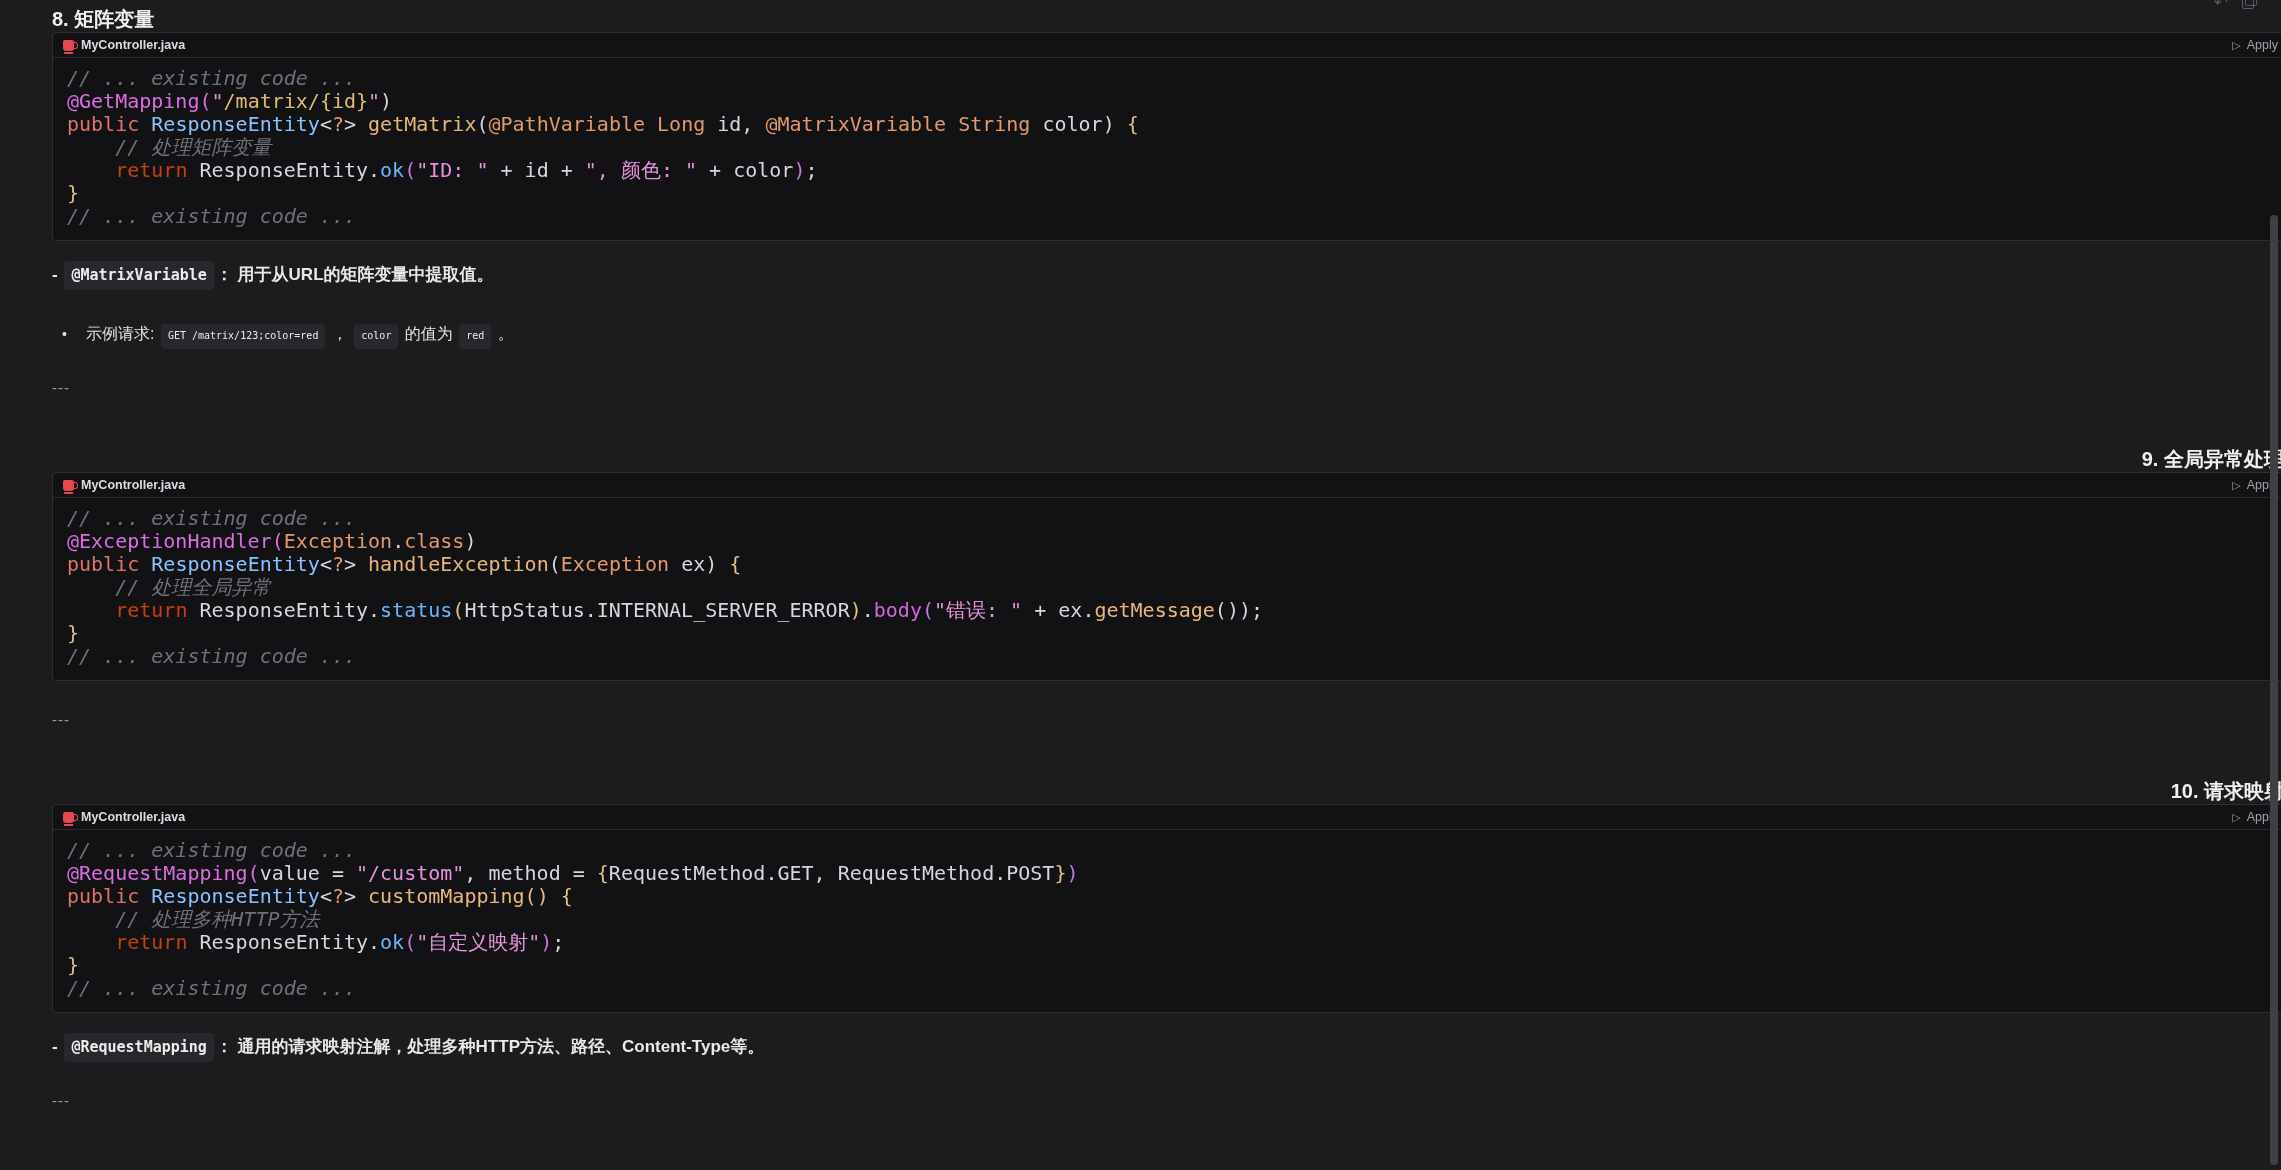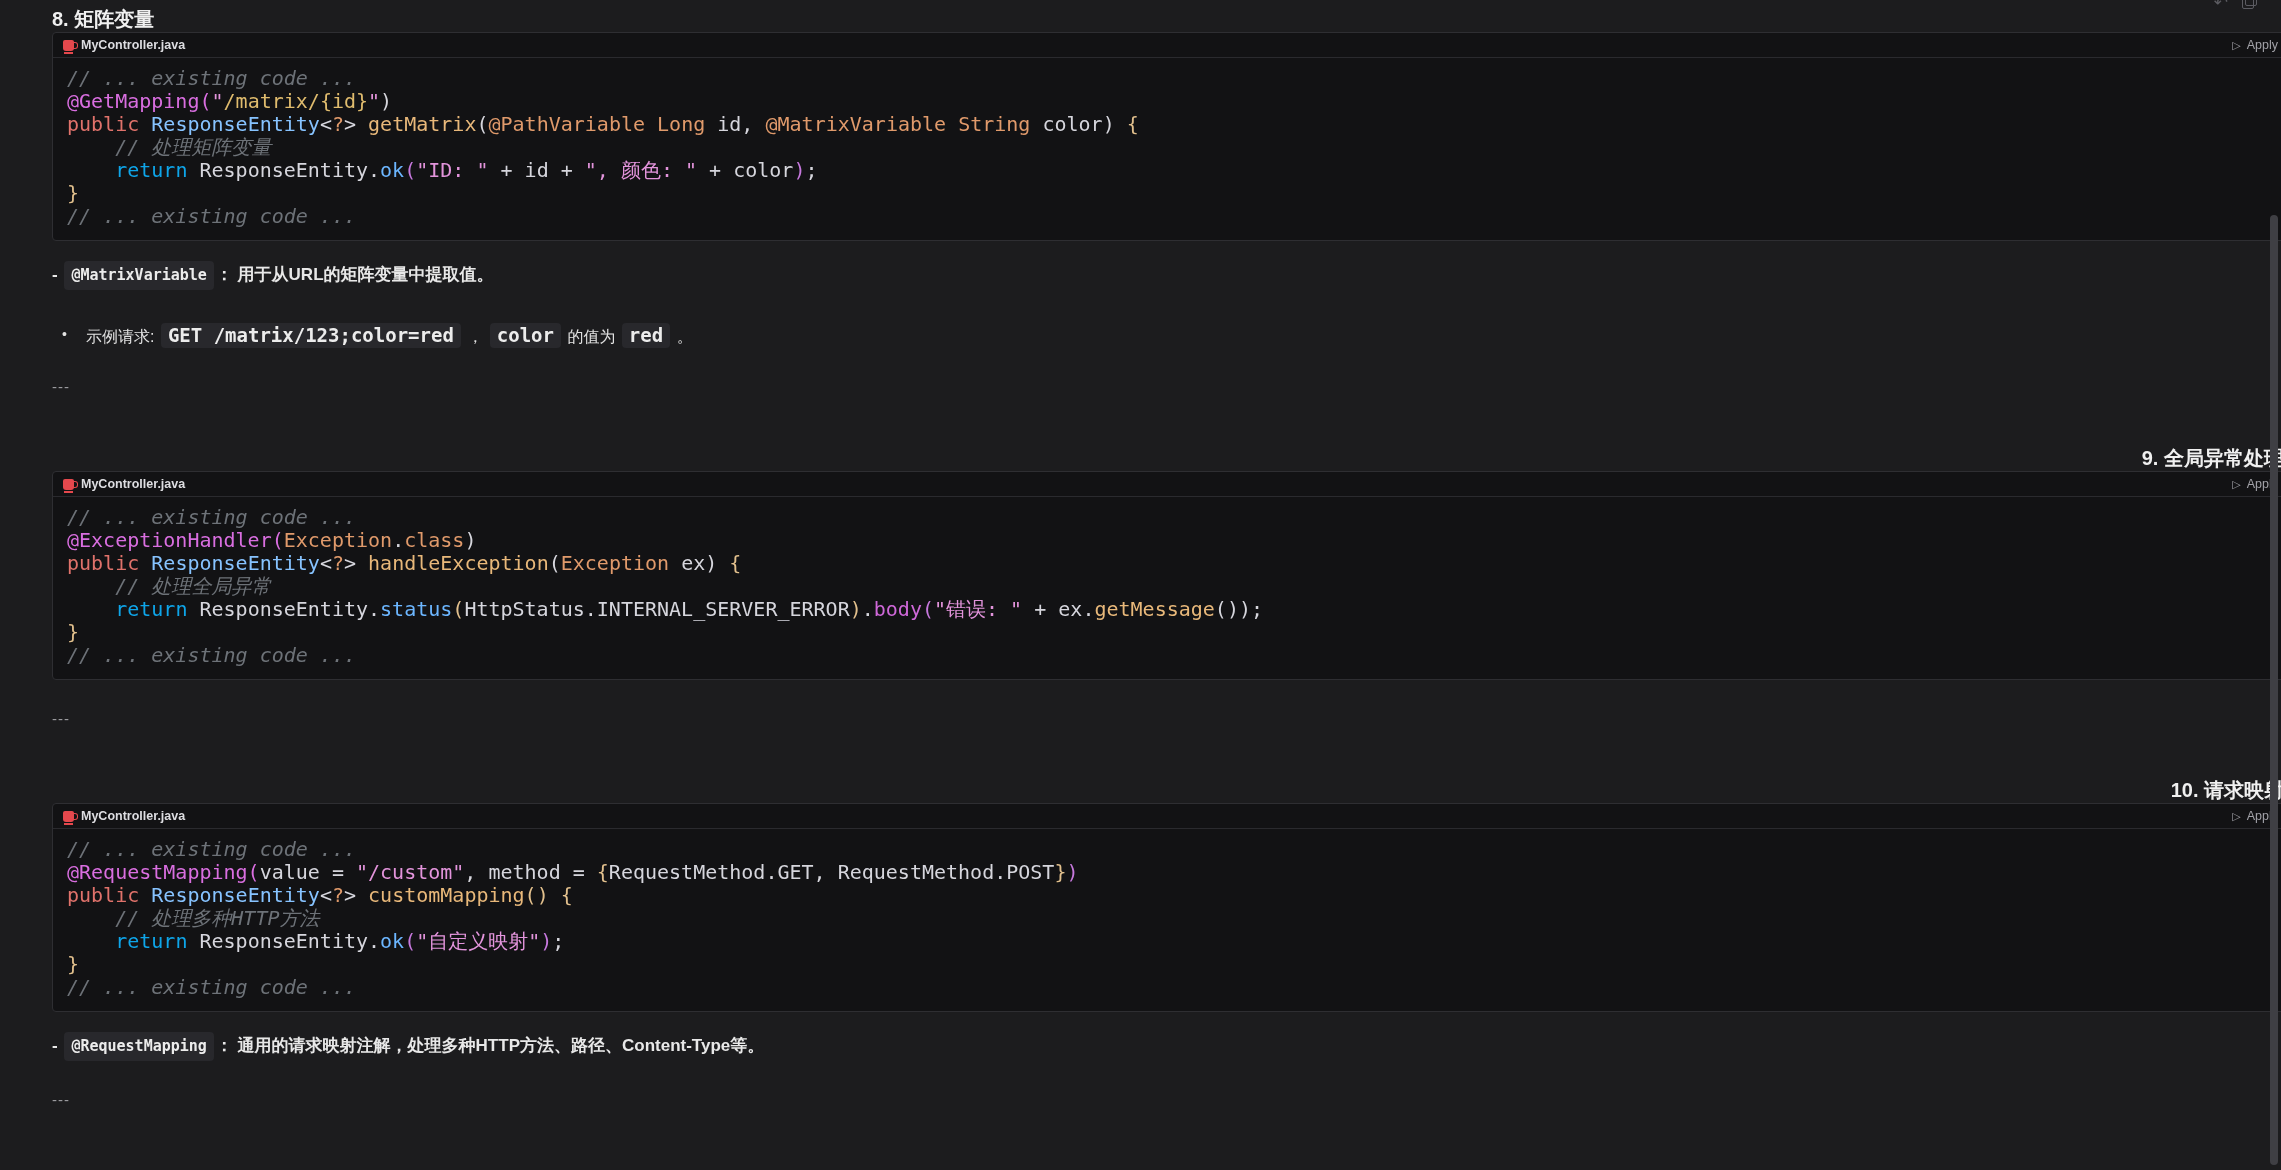--- a/index.html
+++ b/index.html
@@ -34,40 +34,40 @@
   .code-body {
     padding:9px 14px 12px 14px;
     font-family:"DejaVu Sans Mono", monospace;
     font-size:20px; line-height:23px; white-space:pre; color:#d6d6dd;
   }
   .code-line { height:23px; }
   .tok-cm  { color:#6d7278; font-style:italic; }
   .tok-ann { color:#d96ee0; }
   .tok-typ { color:#e09a6b; }
   .tok-kw  { color:#e0726b; }
-  .tok-ctl { color:#0ea5e9; }
+  .tok-ctl { color:#c2410c; }
   .tok-cls { color:#87c3ff; }
   .tok-fn  { color:#e8b87a; }
   .tok-mtd { color:#6cb6ff; }
   .tok-mtdp{ color:#cf68d9; }
   .tok-str { color:#e394dc; }
   .tok-strp{ color:#e0bc6e; }
   .tok-pl  { color:#d6d6dd; }
   .tok-br  { color:#e2c08d; }
   .tok-pnk { color:#c678dd; }
 
   .note-line {
     margin-top:20px; font-size:17px; line-height:26px; color:#e8e8e8;
   }
   .note-line.bold { font-weight:700; }
   .chip {
     display:inline-block; background:#28282c; border-radius:4px;
     padding:1px 7px 2px 7px; margin:0 2px;
-    font-family:"DejaVu Sans Mono", monospace; font-size:19px; color:#ececec;
-    font-weight:700; vertical-align:baseline;
+    font-family:"DejaVu Sans Mono", monospace; font-size:10px; color:#ececec;
+    font-weight:400; vertical-align:baseline;
   }
   .note-line.bold .chip { font-weight:600; font-size:15px; }
 
   .bullet-line {
     margin-top:33px; font-size:16px; line-height:22px; color:#e2e2e2;
     padding-left:34px; position:relative; font-weight:400;
   }
   .bullet-dot { position:absolute; left:10px; top:0px; font-size:14px; color:#e2e2e2; }
 
   .hr-text { margin-top:30px; color:#9a9a9e; font-size:15px; letter-spacing:1px; }

